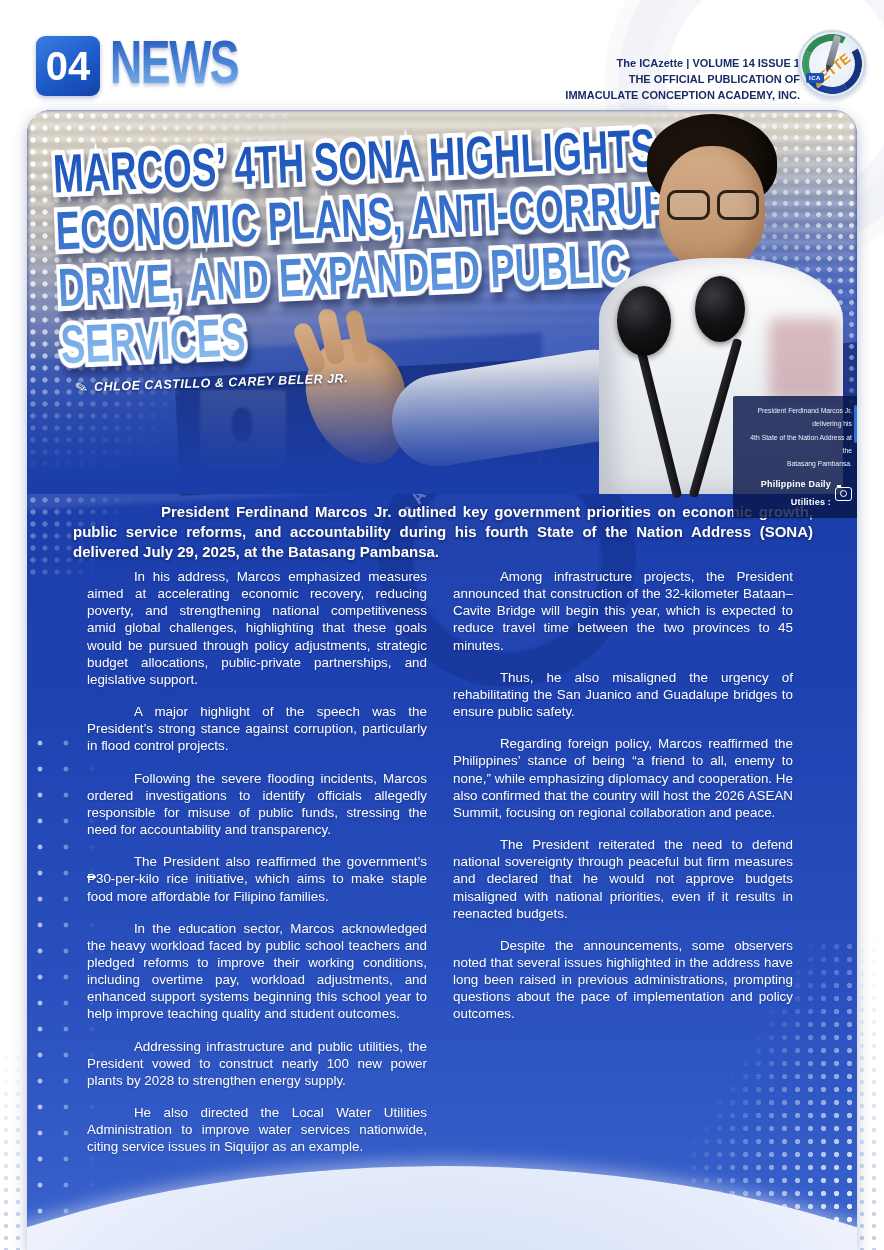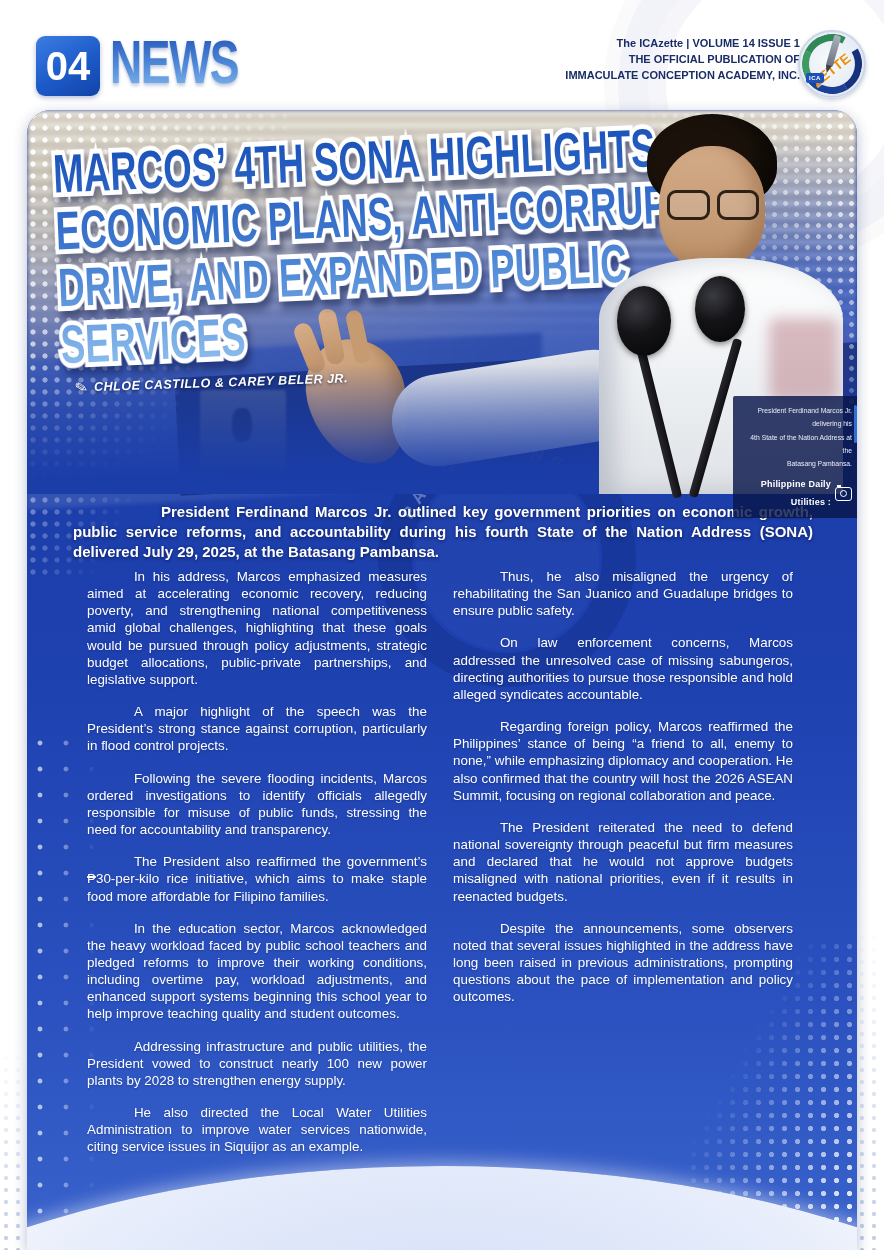--- a/index.html
+++ b/index.html
@@ -21,21 +21,21 @@
   .section-title{
     position:absolute;left:110px;top:26px;
     font-size:62px;font-weight:800;letter-spacing:-2px;
     transform:scaleX(.72);transform-origin:left top;
     background:linear-gradient(180deg,#2353b8 8%,#4f8ad8 55%,#8fc0f0 100%);
     -webkit-background-clip:text;background-clip:text;color:transparent;
     filter:drop-shadow(0 2px 2px rgba(30,60,140,.35));
     z-index:3;white-space:nowrap;
   }
   .pub-info{
-    position:absolute;right:84px;top:36px;text-align:right;
+    position:absolute;right:84px;top:56px;text-align:right;
     color:#1a2c66;font-size:11px;font-weight:700;line-height:1.45;z-index:3;
   }
   .corner-seal{
     position:absolute;right:-64px;top:-80px;width:270px;height:270px;border-radius:50%;
     border:30px solid rgba(140,160,200,.12);
     box-shadow:inset 0 0 0 18px rgba(150,160,205,.09), 0 0 0 14px rgba(190,170,180,.06);
     z-index:1;
   }
   
   .logo{
@@ -382,22 +382,22 @@
         <p>In his address, Marcos emphasized measures aimed at accelerating economic recovery, reducing poverty, and strengthening national competitiveness amid global challenges, highlighting that these goals would be pursued through policy adjustments, strategic budget allocations, public-private partnerships, and legislative support.</p>
         <p>A major highlight of the speech was the President’s strong stance against corruption, particularly in flood control projects.</p>
         <p>Following the severe flooding incidents, Marcos ordered investigations to identify officials allegedly responsible for misuse of public funds, stressing the need for accountability and transparency.</p>
         <p>The President also reaffirmed the government’s ₱30-per-kilo rice initiative, which aims to make staple food more affordable for Filipino families.</p>
         <p>In the education sector, Marcos acknowledged the heavy workload faced by public school teachers and pledged reforms to improve their working conditions, including overtime pay, workload adjustments, and enhanced support systems beginning this school year to help improve teaching quality and student outcomes.</p>
         <p>Addressing infrastructure and public utilities, the President vowed to construct nearly 100 new power plants by 2028 to strengthen energy supply.</p>
         <p>He also directed the Local Water Utilities Administration to improve water services nationwide, citing service issues in Siquijor as an example.</p>
 
       </div>
       <div class="col">
+        <p>Among infrastructure projects, the President announced that construction of the 32-kilometer Bataan–Cavite Bridge will begin this year, which is expected to reduce travel time between the two provinces to 45 minutes.</p>
         <p>Thus, he also misaligned the urgency of rehabilitating the San Juanico and Guadalupe bridges to ensure public safety.</p>
-        <p>On law enforcement concerns, Marcos addressed the unresolved case of missing sabungeros, directing authorities to pursue those responsible and hold alleged syndicates accountable.</p>
         <p>Regarding foreign policy, Marcos reaffirmed the Philippines’ stance of being “a friend to all, enemy to none,” while emphasizing diplomacy and cooperation. He also confirmed that the country will host the 2026 ASEAN Summit, focusing on regional collaboration and peace.</p>
         <p>The President reiterated the need to defend national sovereignty through peaceful but firm measures and declared that he would not approve budgets misaligned with national priorities, even if it results in reenacted budgets.</p>
         <p>Despite the announcements, some observers noted that several issues highlighted in the address have long been raised in previous administrations, prompting questions about the pace of implementation and policy outcomes.</p>
       </div>
     </div>
 
     <div class="dots dots-left-mid"></div>
     <div class="dots dots-br"></div>
     <div class="bottom-curve"></div>
   </div>

